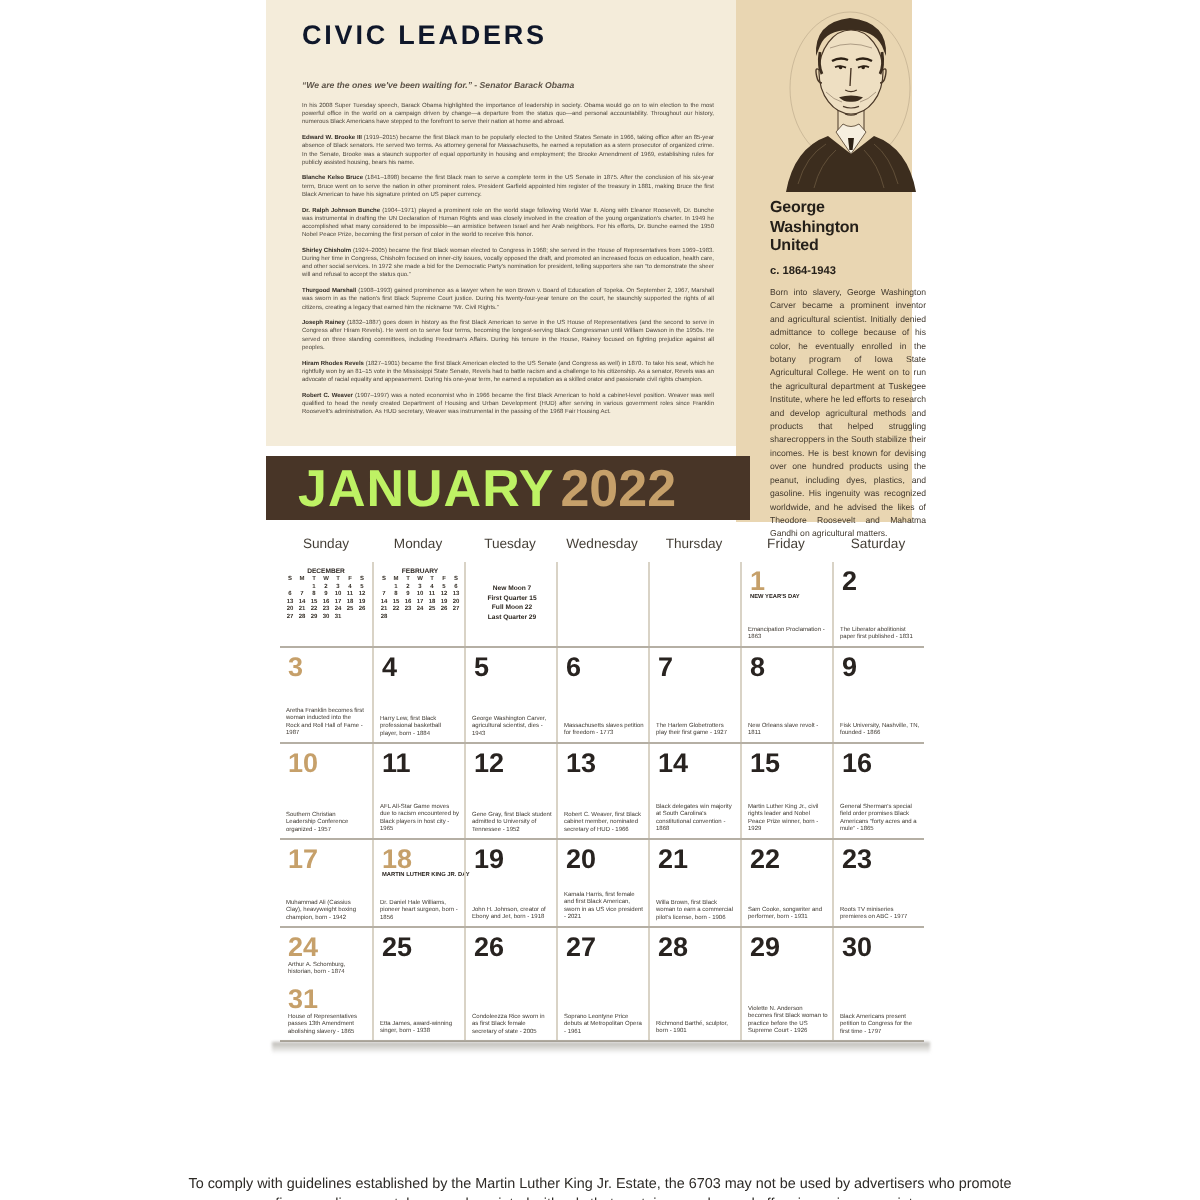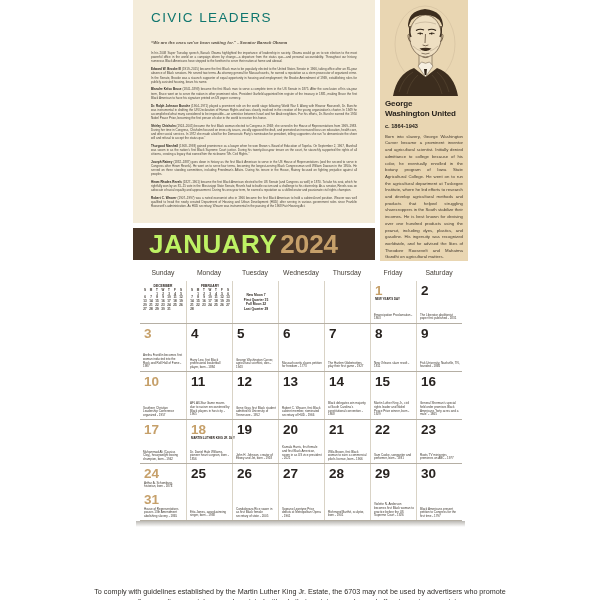--- a/index.html
+++ b/index.html
@@ -2,33 +2,33 @@
 <html style="--cream: #f4ecda; --tan: #e9d6b2; --brown: #483527; --accent: #c6a06a;"><head>
 <meta charset="utf-8">
 <style>
   html,body{margin:0;padding:0;background:#ffffff;}
   .page{position:relative;width:600px;height:600px;background:#ffffff;overflow:hidden;
         font-family:"Liberation Sans",sans-serif;}
 
   
   .civic-panel{position:absolute;left:133px;top:0;width:242px;height:223px;
                background:var(--cream);box-sizing:border-box;padding:9px 18px 0 18px;}
-  .civic-title{font-size:13.5px;font-weight:normal;letter-spacing:1.4px;color:#0f766e;margin:1px 0 15px 0;}
+  .civic-title{font-size:13.5px;font-weight:bold;letter-spacing:1.4px;color:#0f172a;margin:1px 0 15px 0;}
   .quote-holder{height:7px;overflow:visible;}
   .q2x{width:412px;transform:scale(.5);transform-origin:0 0;
        font-size:8.6px;font-style:italic;font-weight:bold;color:#5c5348;}
   .paras-holder{margin-top:4px;height:170px;overflow:visible;}
   .p2x{width:412px;transform:scale(.5);transform-origin:0 0;
        font-size:6px;line-height:8.2px;color:#4a443b;text-align:justify;}
   .p2x p{margin:0 0 7.5px 0;}
   .p2x b{color:#322c25;}
 
   
-  .side-panel{position:absolute;left:380px;top:0;width:88px;height:261px;
-              background:var(--tan);box-sizing:border-box;padding:2px 5px 0 5px;}
+  .side-panel{position:absolute;left:368px;top:0;width:88px;height:261px;
+              background:var(--tan);box-sizing:border-box;padding:2px 5px 0 17px;}
   .portrait{display:block;margin:0 auto;}
   .person-name{font-size:8px;font-weight:bold;line-height:9.5px;color:#241f19;margin-top:3px;letter-spacing:-.1px;}
   .person-dates{font-size:5.6px;font-weight:bold;color:#241f19;margin-top:5px;}
   .bio-holder{margin-top:4px;height:120px;overflow:visible;}
   .b2x{width:156px;transform:scale(.5);transform-origin:0 0;
        font-size:8.6px;line-height:13.4px;color:#42392e;text-align:justify;}
 
   
   .banner{position:absolute;left:133px;top:228px;width:242px;height:32px;background:var(--brown);
           display:flex;align-items:center;box-sizing:border-box;padding-left:16px;}
@@ -125,21 +125,21 @@
       <div>Washington United</div>
     </div>
     <div class="person-dates">c. 1864-1943</div>
     <div class="bio-holder">
       <div class="b2x">Born into slavery, George Washington Carver became a prominent inventor and agricultural scientist. Initially denied admittance to college because of his color, he eventually enrolled in the botany program of Iowa State Agricultural College. He went on to run the agricultural department at Tuskegee Institute, where he led efforts to research and develop agricultural methods and products that helped struggling sharecroppers in the South stabilize their incomes. He is best known for devising over one hundred products using the peanut, including dyes, plastics, and gasoline. His ingenuity was recognized worldwide, and he advised the likes of Theodore Roosevelt and Mahatma Gandhi on agricultural matters.</div>
     </div>
   </div>
 
   <div class="banner">
     <span class="banner-month">JANUARY</span>
-    <span class="banner-year">2024</span>
+    <span class="banner-year">2022</span>
   </div>
 
   <div class="calendar">
     <div class="daynames" id="cal-daynames">
         <span>Sunday</span>
         <span>Monday</span>
         <span>Tuesday</span>
         <span>Wednesday</span>
         <span>Thursday</span>
         <span>Friday</span>

